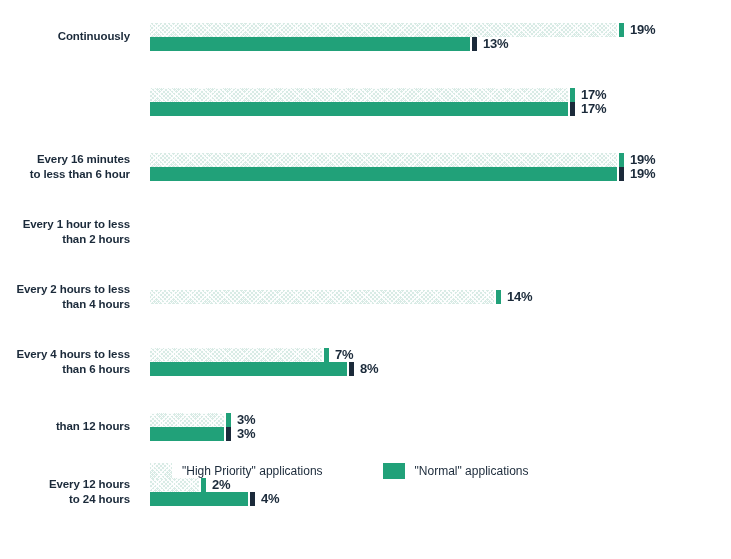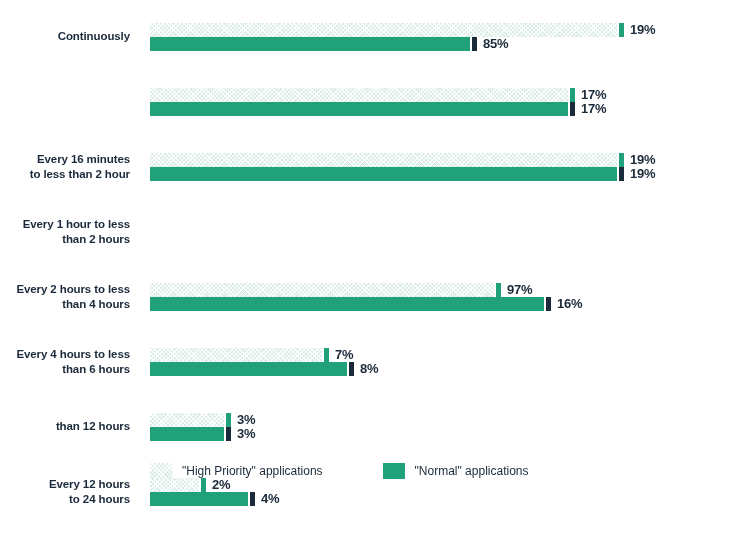--- a/index.html
+++ b/index.html
@@ -141,42 +141,42 @@
         </div>
         <div class="bars">
           <div class="barline">
             <div class="bar hatch" style="width: 467px;"></div>
             <div class="cap green"></div>
             <div class="val">19%</div>
           </div>
           <div class="barline">
             <div class="bar solid" style="width: 320px;"></div>
             <div class="cap navy"></div>
-            <div class="val">85%</div>
+            <div class="val">13%</div>
           </div>
         </div>
       </div>
       <div class="row">
         <div class="bars">
           <div class="barline">
             <div class="bar hatch" style="width: 418px;"></div>
             <div class="cap green"></div>
             <div class="val">17%</div>
           </div>
           <div class="barline">
             <div class="bar solid" style="width: 418px;"></div>
             <div class="cap navy"></div>
             <div class="val">17%</div>
           </div>
         </div>
       </div>
       <div class="row">
         <div class="cat-label">
           <span class="ln">Every 16 minutes</span>
-          <span class="ln">to less than 2 hour</span>
+          <span class="ln">to less than 6 hour</span>
         </div>
         <div class="bars">
           <div class="barline">
             <div class="bar hatch" style="width: 467px;"></div>
             <div class="cap green"></div>
             <div class="val">19%</div>
           </div>
           <div class="barline">
             <div class="bar solid" style="width: 467px;"></div>
             <div class="cap navy"></div>
@@ -192,26 +192,21 @@
       </div>
       <div class="row">
         <div class="cat-label">
           <span class="ln">Every 2 hours to less</span>
           <span class="ln">than 4 hours</span>
         </div>
         <div class="bars">
           <div class="barline">
             <div class="bar hatch" style="width: 344px;"></div>
             <div class="cap green"></div>
-            <div class="val">97%</div>
-          </div>
-          <div class="barline">
-            <div class="bar solid" style="width: 394px;"></div>
-            <div class="cap navy"></div>
-            <div class="val">16%</div>
+            <div class="val">14%</div>
           </div>
         </div>
       </div>
       <div class="row">
         <div class="cat-label">
           <span class="ln">Every 4 hours to less</span>
           <span class="ln">than 6 hours</span>
         </div>
         <div class="bars">
           <div class="barline">

